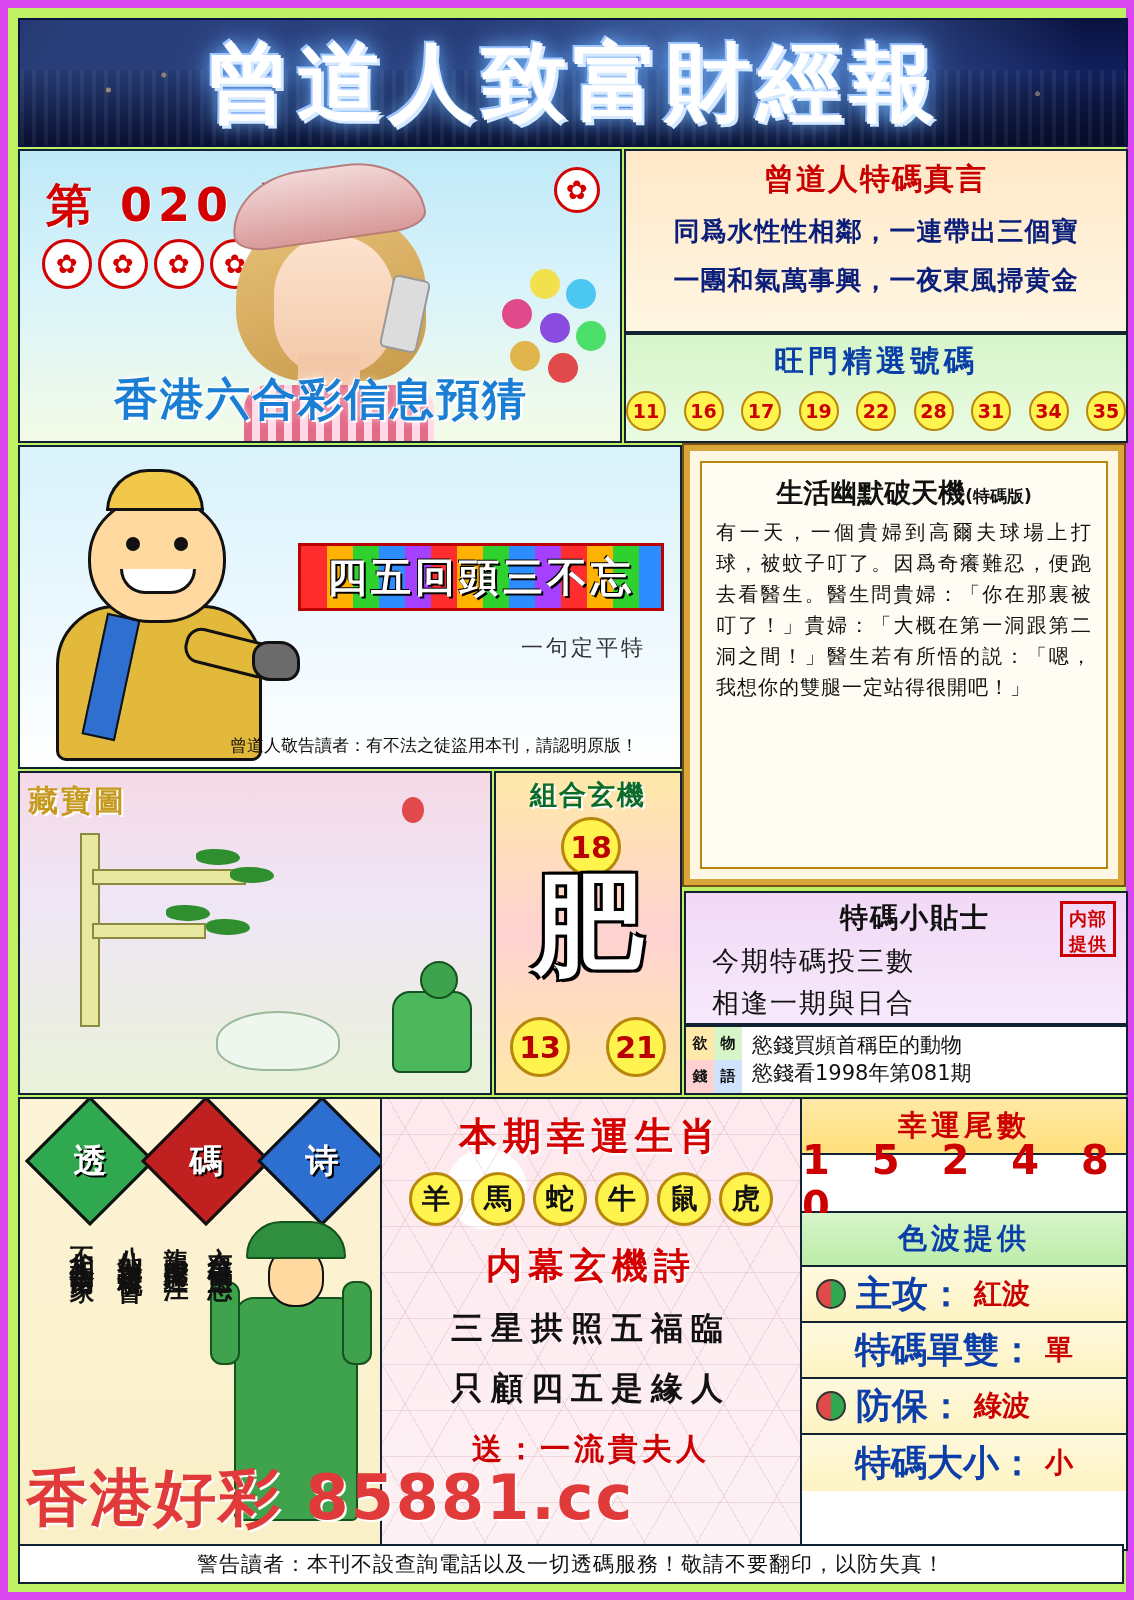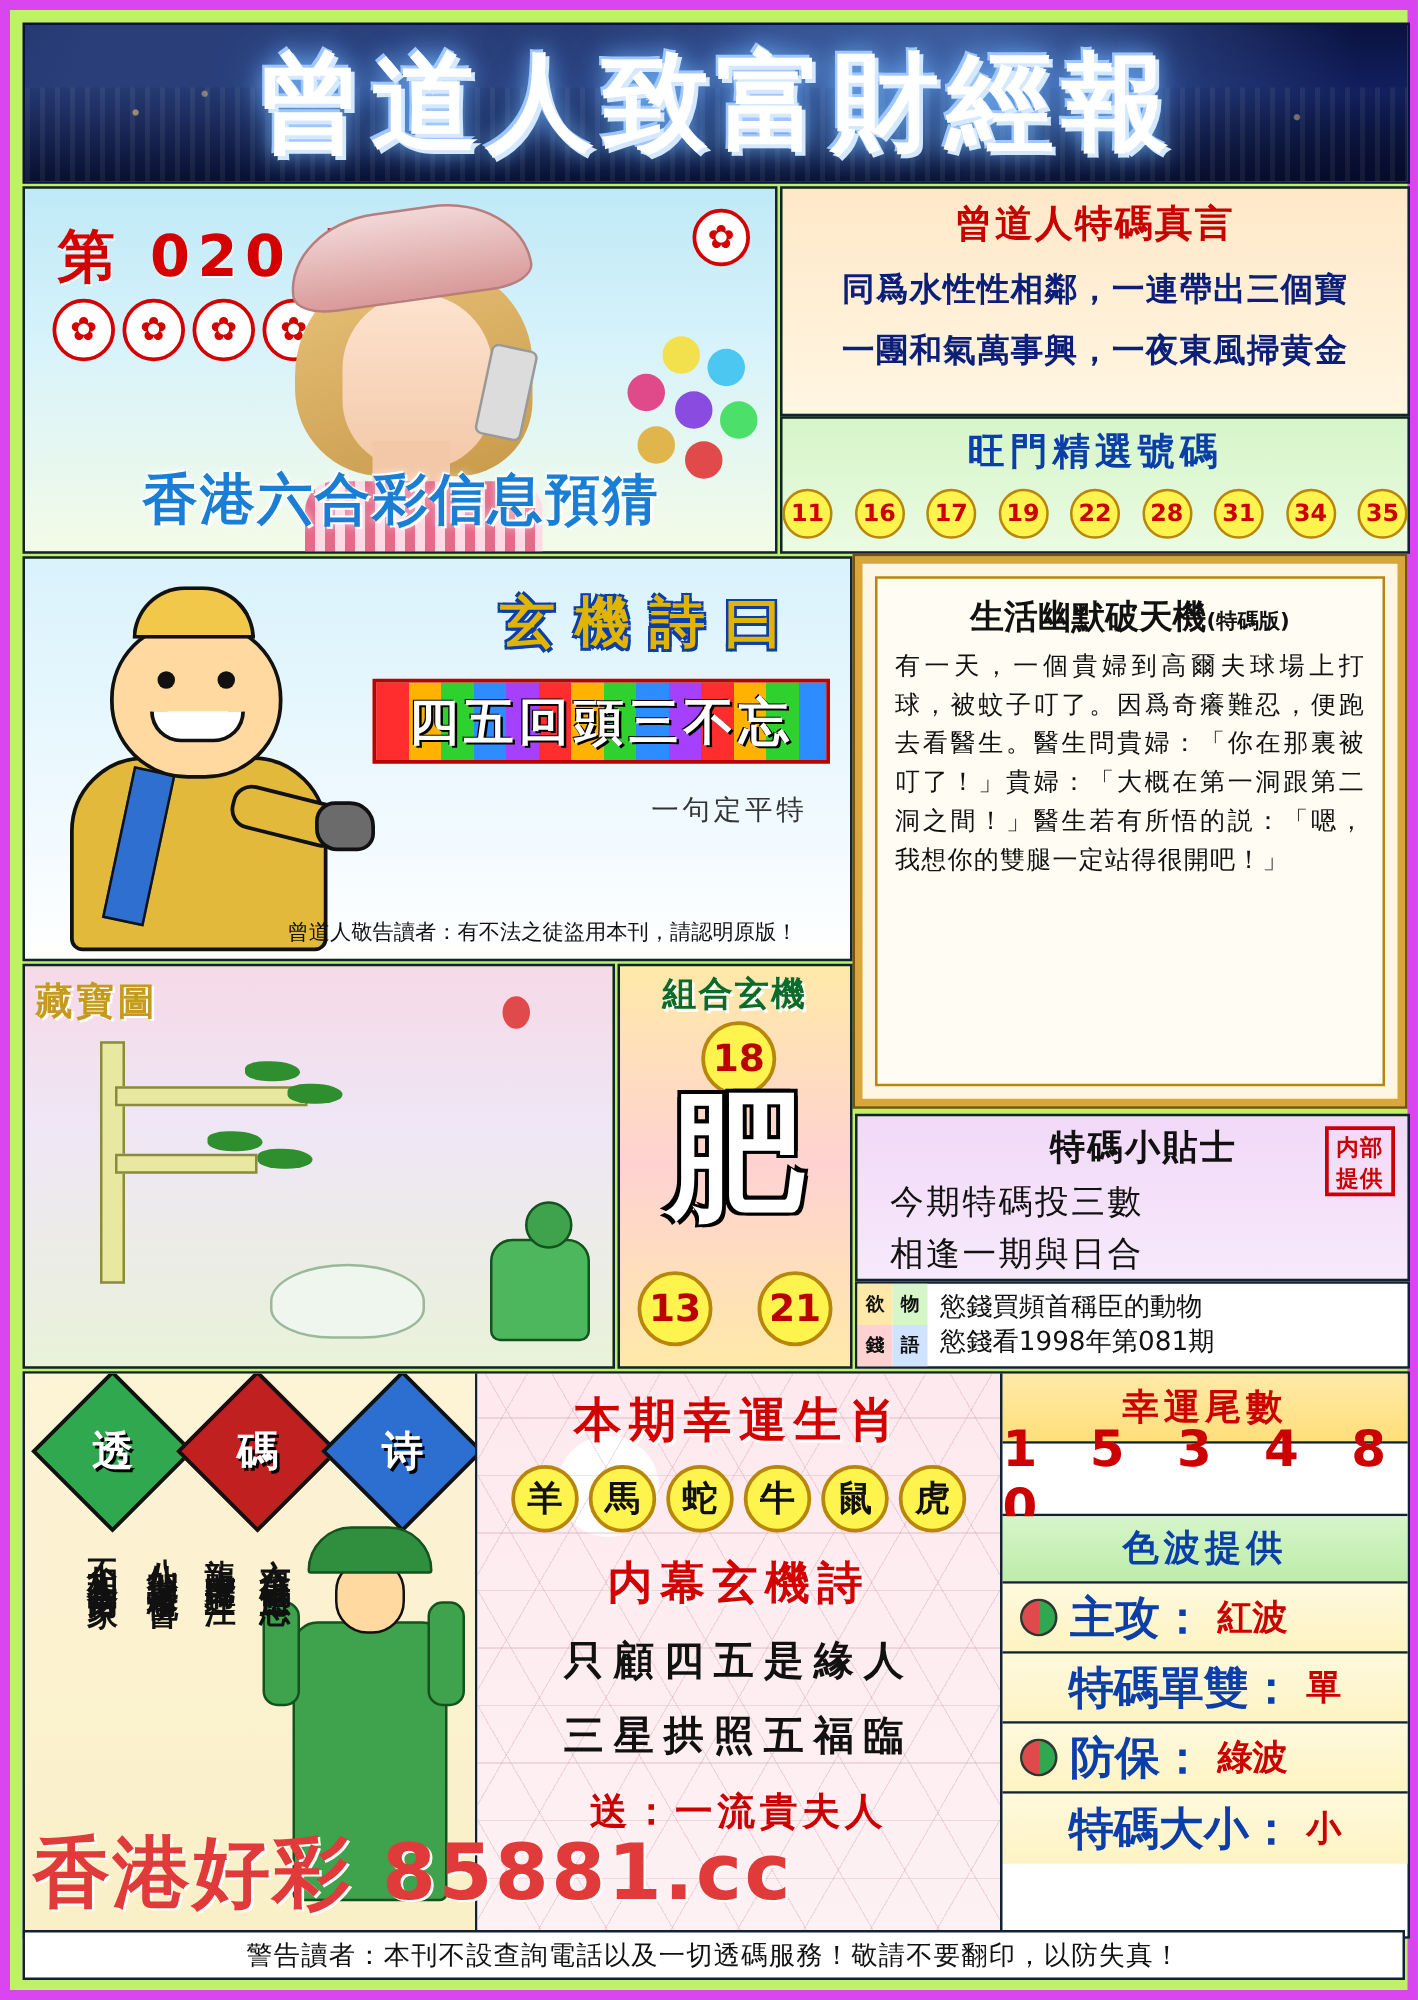--- a/index.html
+++ b/index.html
@@ -411,21 +411,20 @@
       <div class="om-body"></div>
       <div class="om-sash"></div>
       <div class="om-arm"></div>
       <div class="om-rock"></div>
       <div class="om-head"></div>
       <div class="om-hat"></div>
       <div class="om-eye" style="left:92px;top:72px;"></div>
       <div class="om-eye" style="left:140px;top:72px;"></div>
       <div class="om-mouth"></div>
     </div>
-    <div class="poem-title">玄機詩曰</div>
     <div class="poem-line">
       <span>四五回頭三不忘</span>
     </div>
     <div class="poem-sub">一句定平特</div>
     <div class="poem-note">曾道人敬告讀者：有不法之徒盜用本刊，請認明原版！</div>
   </div>
 
   <div class="humor-box">
     <div class="humor-inner">
       <div class="humor-title">
@@ -511,28 +510,28 @@
       <div class="bm-t1">本期幸運生肖</div>
       <div class="zodiac">
         <div class="z">羊</div>
         <div class="z">馬</div>
         <div class="z">蛇</div>
         <div class="z">牛</div>
         <div class="z">鼠</div>
         <div class="z">虎</div>
       </div>
       <div class="bm-t2">内幕玄機詩</div>
+      <div class="bm-p">三星拱照五福臨</div>
       <div class="bm-p">只顧四五是緣人</div>
-      <div class="bm-p">三星拱照五福臨</div>
       <div class="bm-send">送：一流貴夫人</div>
     </div>
 
     <div class="b-right">
       <div class="br-cell br-title">幸運尾數</div>
-      <div class="br-cell br-digits">1 5 3 4 8 0</div>
+      <div class="br-cell br-digits">1 5 2 4 8 0</div>
       <div class="br-cell br-title2">色波提供</div>
       <div class="br-row">
         <div class="dot2"></div>
         <div class="lbl">主攻：</div>
         <div class="val">紅波</div>
       </div>
       <div class="br-row plain">
         <div class="lbl">特碼單雙：</div>
         <div class="val">單</div>
       </div>

